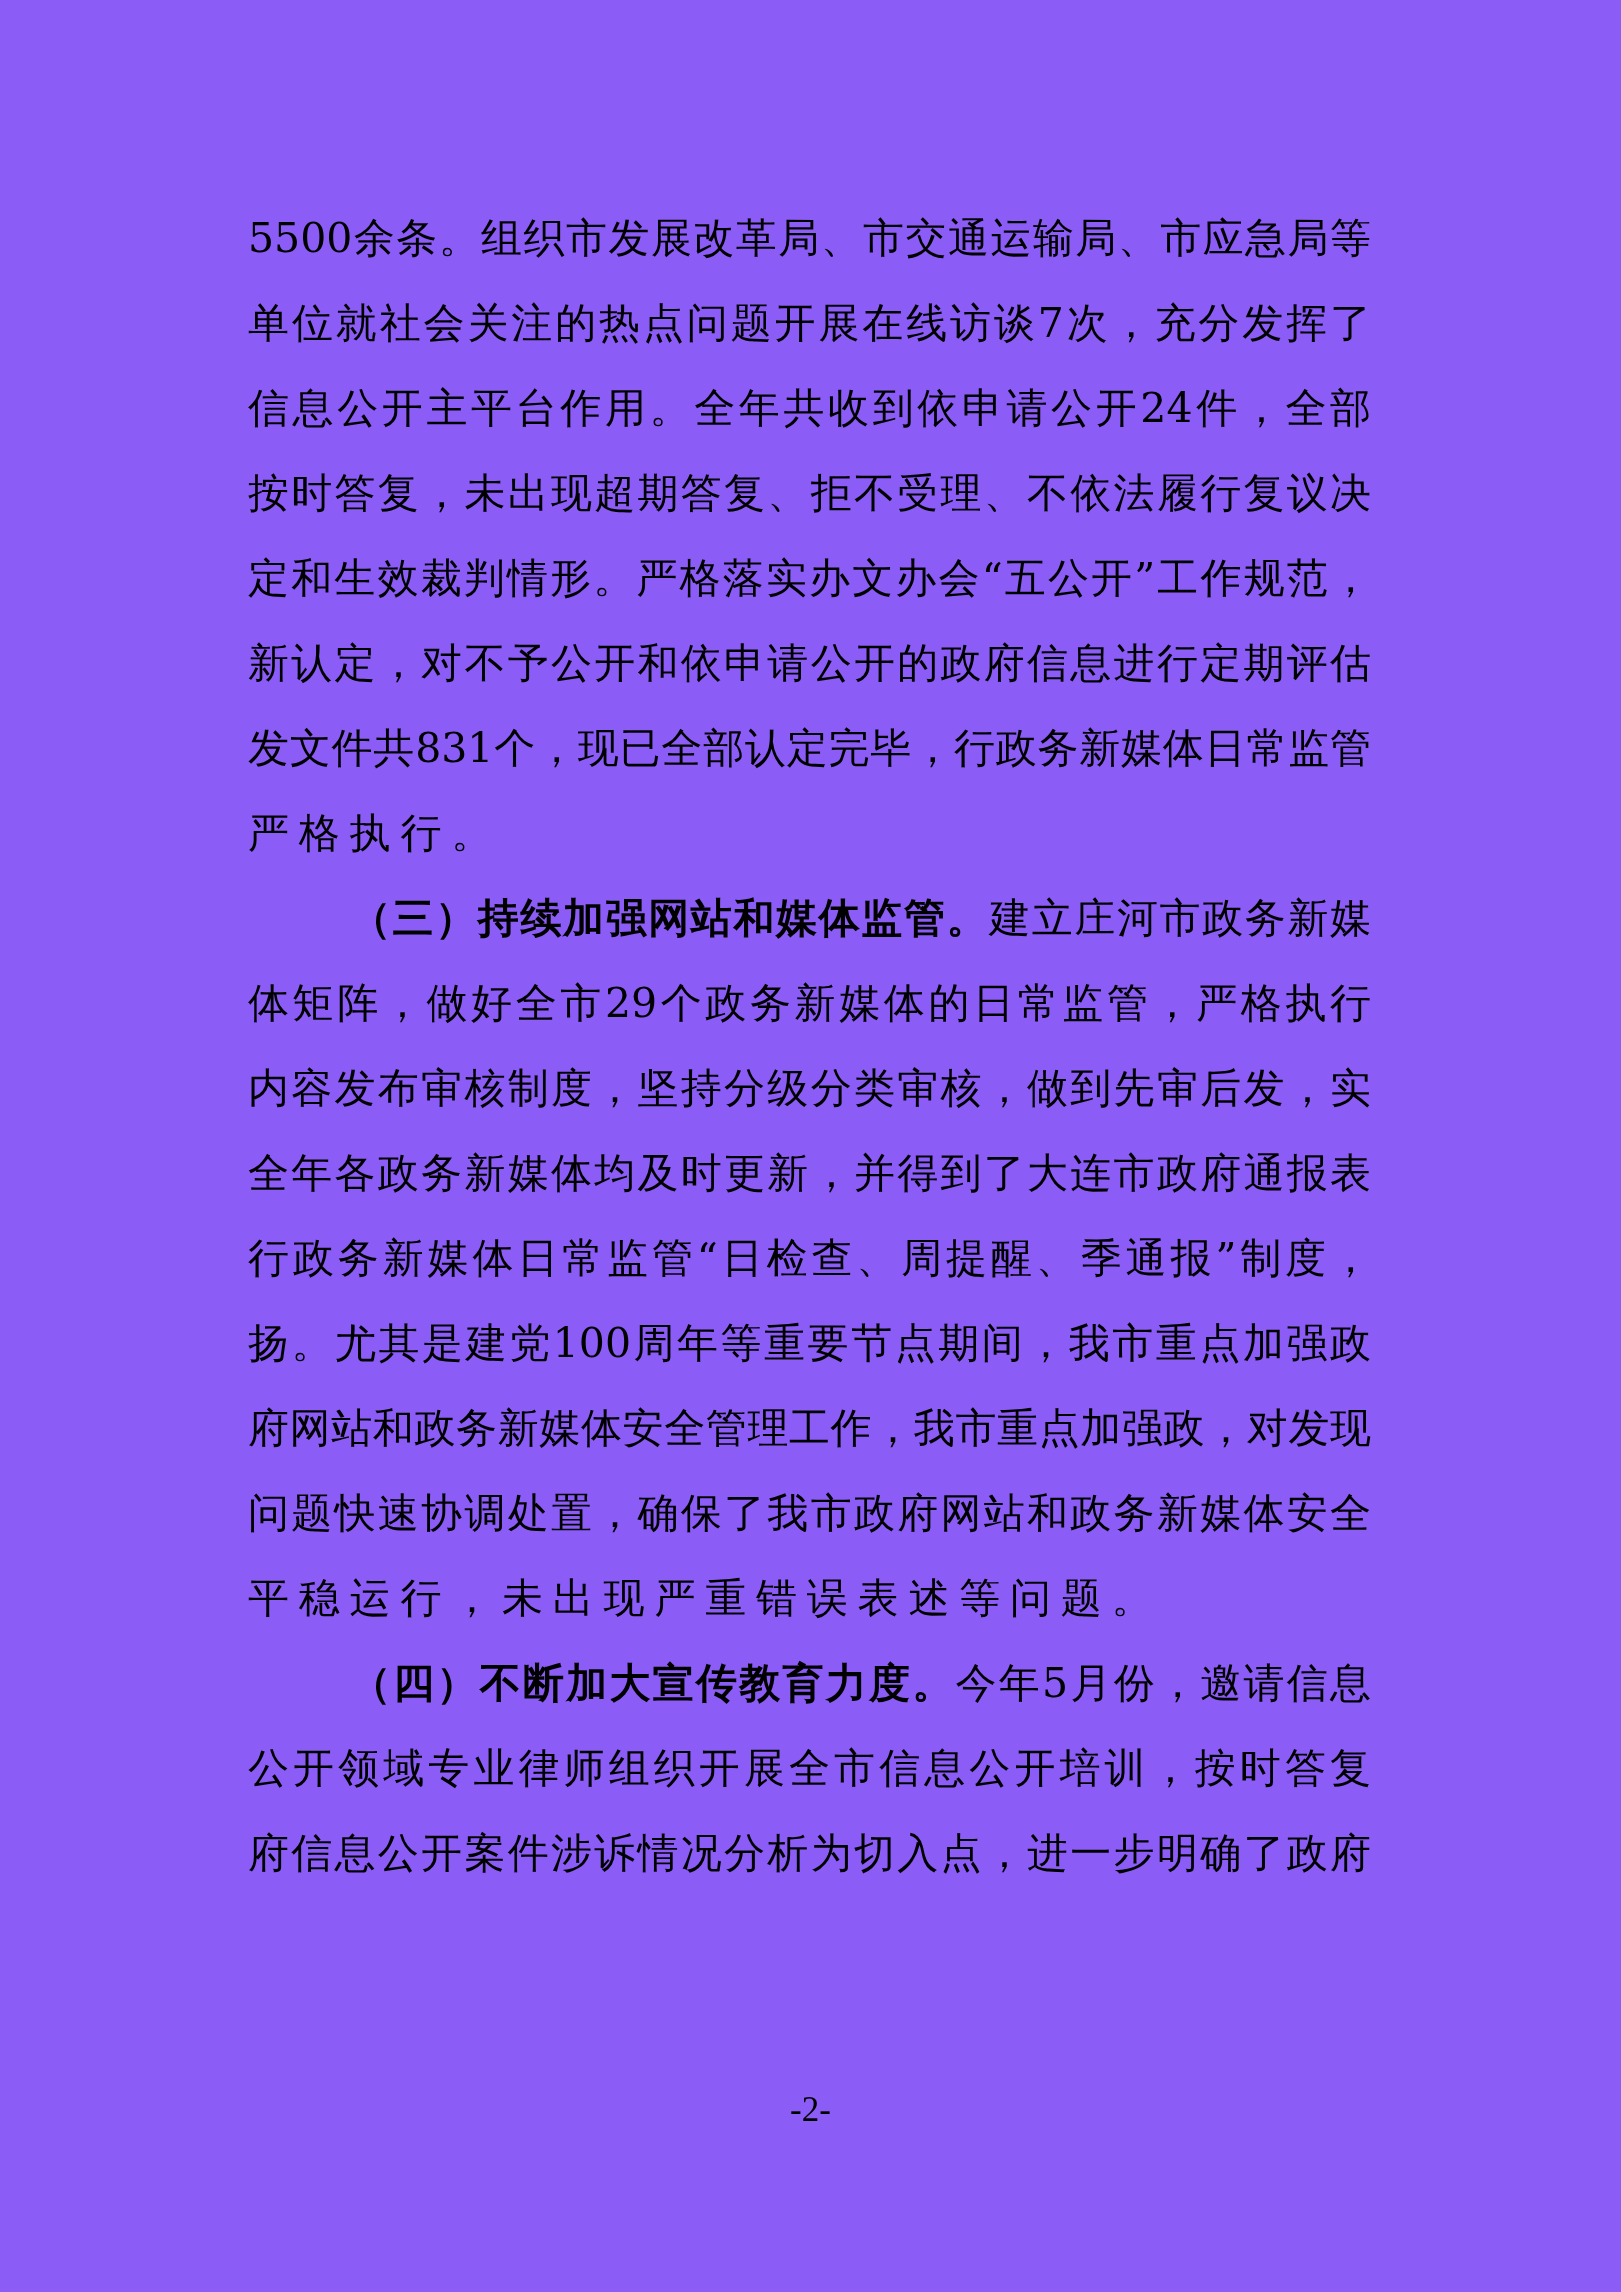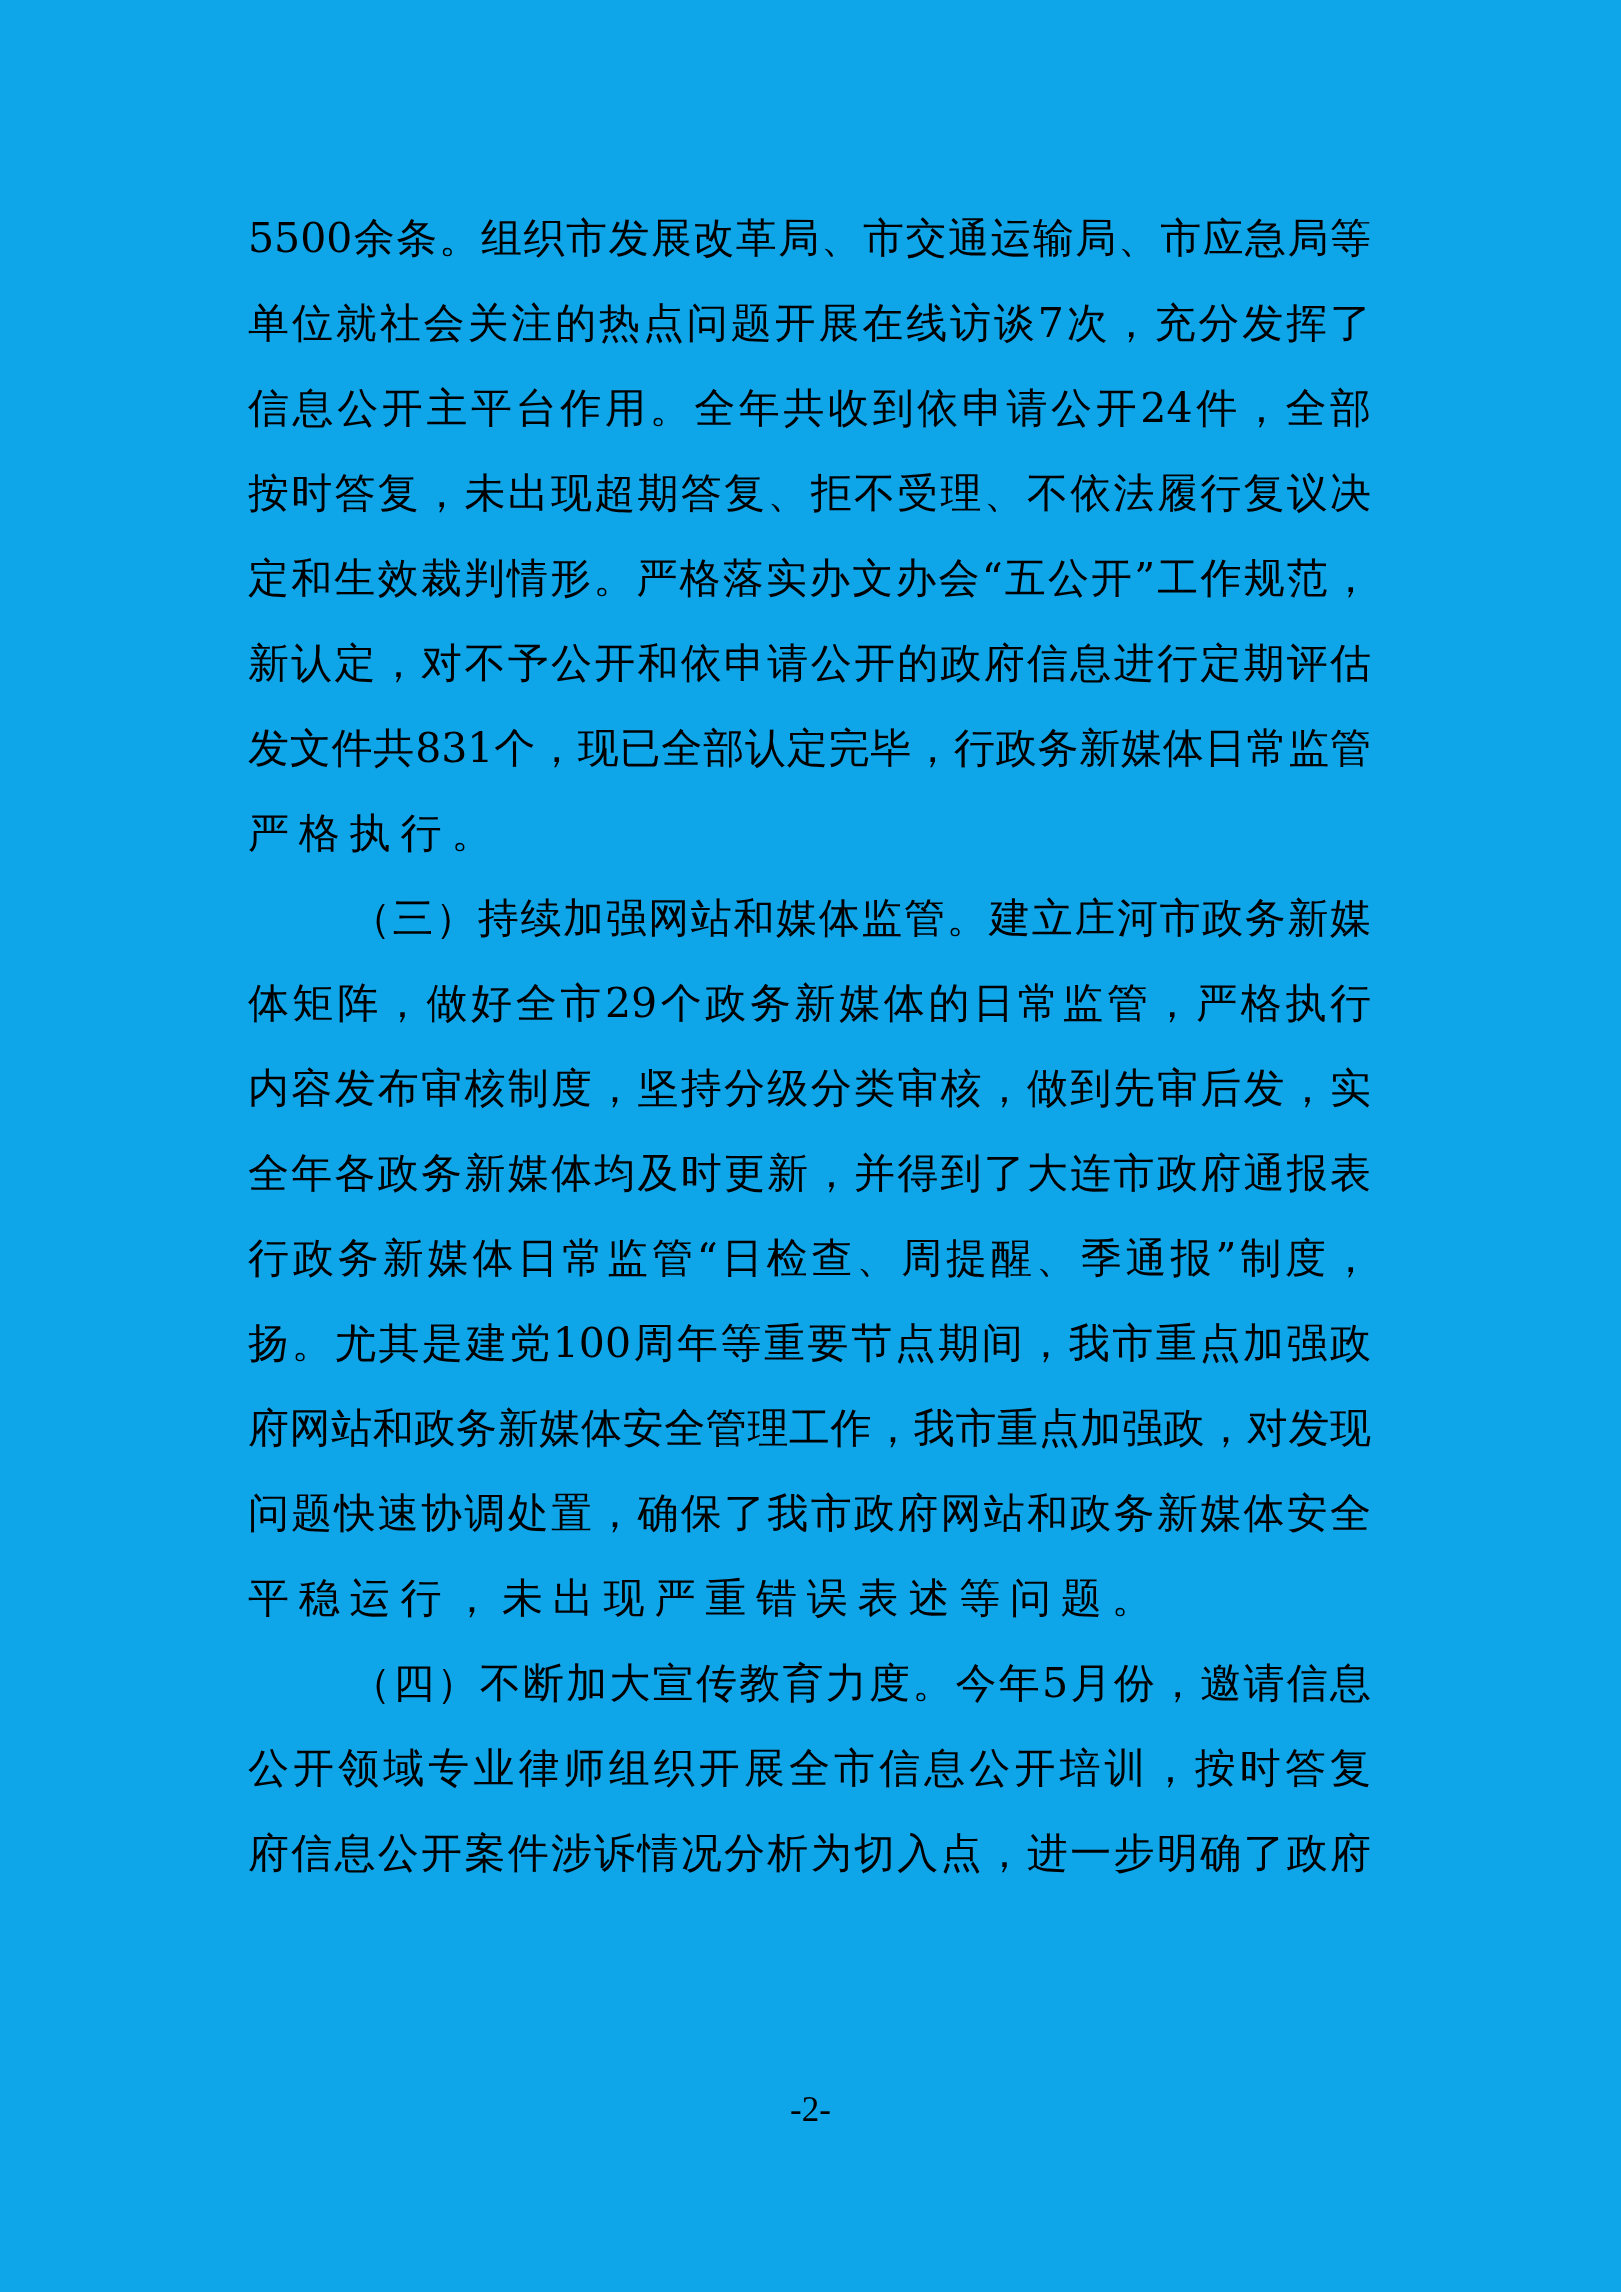--- a/index.html
+++ b/index.html
@@ -12,21 +12,21 @@
     height: 2293px;
     position: relative;
     overflow: hidden;
     color: #000000;
   }
   .page {
     position: absolute;
     left: 0; top: 0;
     width: 1621px;
     height: 2293px;
-    background: #0ea5e9;
+    background: #8b5cf6;
   }
   .body-text {
     position: absolute;
     left: 248px;
     top: 196px;
     width: 1127px;
     font-family: "DejaVu Serif", "Liberation Serif", serif;
     font-size: 41px;
   }
   .line {
@@ -41,21 +41,21 @@
   .line.last {
     text-align-last: left;
     letter-spacing: 9.8px;
   }
   .line.indent {
     padding-left: 102px;
     width: 1021px;
   }
   .heading {
     font-family: "DejaVu Serif", "Liberation Serif", serif;
-    font-weight: normal;
+    font-weight: bold;
   }
   .page-number {
     position: absolute;
     left: 0;
     width: 1621px;
     top: 2090px;
     text-align: center;
     font-family: "Liberation Serif", "DejaVu Serif", serif;
     font-size: 35px;
     line-height: 39px;

